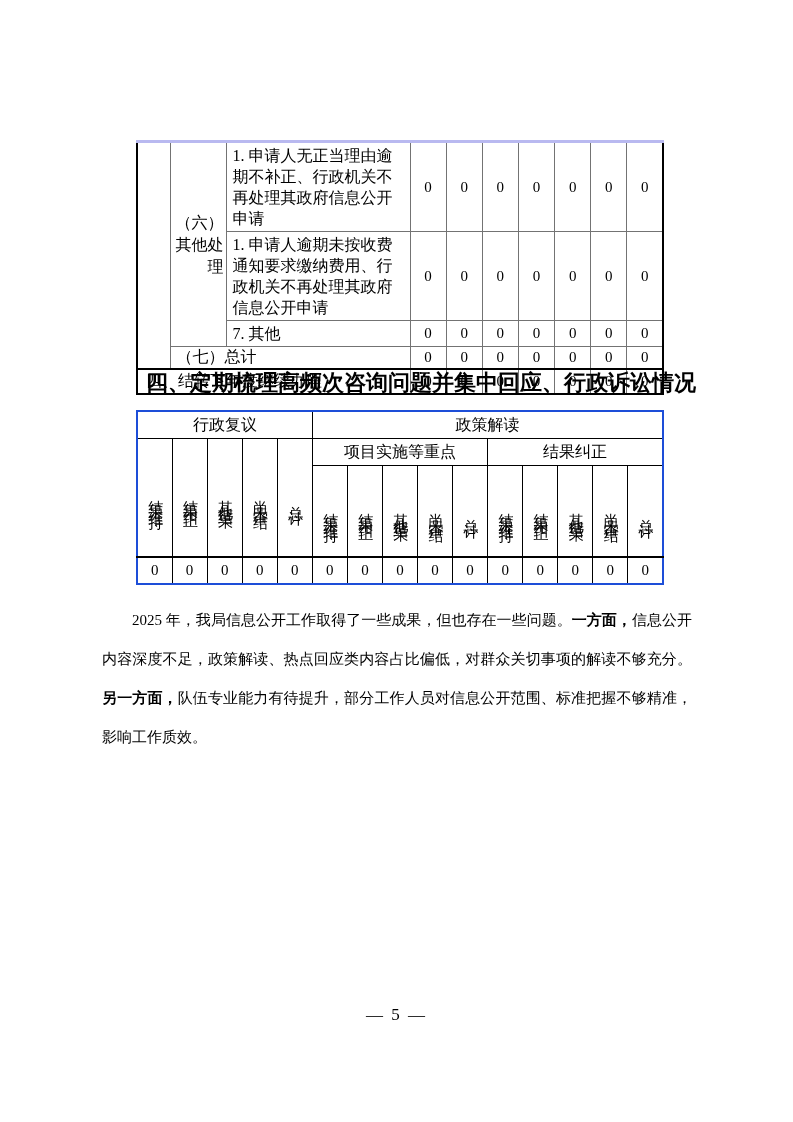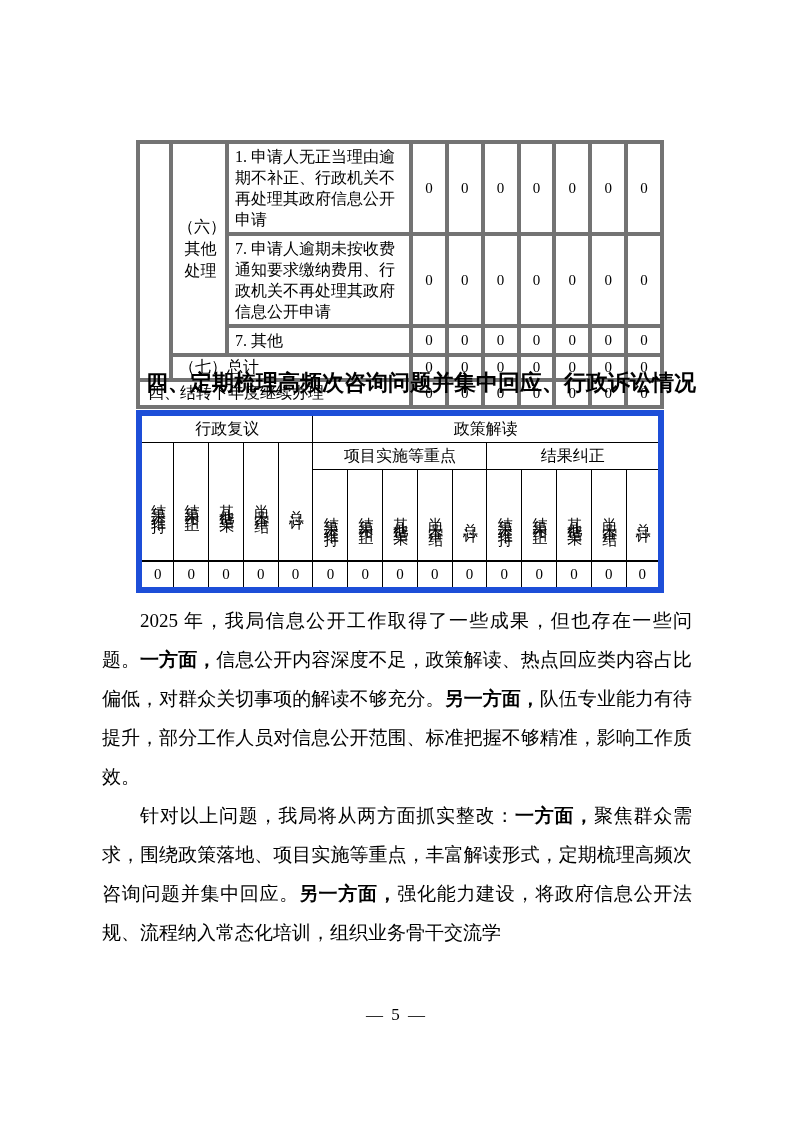--- a/index.html
+++ b/index.html
@@ -8,61 +8,61 @@
     font-family:"Liberation Serif","DejaVu Serif",serif;color:#000;
     overflow:hidden;
   }
   table{border-collapse:collapse;table-layout:fixed;}
 
   
   .t1{
     position:absolute;left:136px;top:140px;width:528px;
     border:2px solid #000;border-top:3px solid #b9b9f0;font-size:16px;
   }
-  .t1 td{border:4px solid #737373;vertical-align:middle;padding:0;}
+  .t1 td{border:1px solid #737373;vertical-align:middle;padding:0;}
   .t1 .desc{text-align:left;padding:2px 4px 2px 6px;line-height:21px;}
-  .t1 .grp{text-align:center;padding:2px 2px 2px 5px;line-height:22px;margin-left:8px;}
+  .t1 .grp{text-align:right;padding:2px 2px 2px 5px;line-height:22px;margin-left:8px;}
   .t1 .lbl{text-align:left;padding-left:6px;margin-top:28px;}
   .t1 .val{text-align:center;font-size:15px;}
   .t1 .h1{height:62px;} .t1 .h2{height:64px;} .t1 .h3{height:20px;}
   .t1 .h4{height:21px;} .t1 .h5{height:23px;padding-left:8px;}
   .t1 tr.carry td{border-top:2px solid #000;}
 
   
   .hd{
     position:absolute;left:102px;width:600px;margin:0;
     font-family:"Liberation Sans","DejaVu Sans",sans-serif;
     font-size:22px;font-weight:700;text-indent:2em;white-space:nowrap;
   }
   .hd4{top:368px;}
 
   
   .t2{
     position:absolute;left:136px;top:410px;width:528px;
-    border:6px solid #1d4ed8;font-size:16px;
+    border:2px solid #1d4ed8;font-size:16px;
   }
   .t2 td{border:1px solid #000;text-align:center;vertical-align:middle;padding:0;}
   .t2 .gh{height:26px;}
   .t2 .tall{height:117px;}
   .t2 .short{height:90px;}
   .vert{
     writing-mode:vertical-lr;text-orientation:upright;
     display:inline-block;vertical-align:middle;
     font-size:15px;line-height:1.05;letter-spacing:5px;
   }
   .t2 tr.vrow td{border-top:2px solid #000;height:25px;font-size:15px;}
 
   
   .sec5{position:absolute;left:102px;top:601px;width:590px;}
   .sec5 h2{
     margin:0;font-family:"Liberation Sans","DejaVu Sans",sans-serif;
     font-size:22px;font-weight:700;text-indent:2em;line-height:42px;white-space:nowrap;
   }
   .sec5 p{
-    margin:0;font-size:19px;line-height:39px;
+    margin:0;font-size:15px;line-height:39px;
     text-align:justify;text-indent:2em;font-family:Liberation Serif, serif;
   }
   .sec5 p b{font-weight:700;}
 
   
   .footer{
     position:absolute;left:0;top:1005px;width:793px;
     text-align:center;font-size:17px;letter-spacing:2px;
   }
 </style>
@@ -91,21 +91,21 @@
         <td class="desc h1">1. 申请人无正当理由逾期不补正、行政机关不再处理其政府信息公开申请</td>
         <td class="val">0</td>
         <td class="val">0</td>
         <td class="val">0</td>
         <td class="val">0</td>
         <td class="val">0</td>
         <td class="val">0</td>
         <td class="val">0</td>
       </tr>
       <tr>
-        <td class="desc h2">7. 申请人逾期未按收费通知要求缴纳费用、行政机关不再处理其政府信息公开申请</td>
+        <td class="desc h2">1. 申请人逾期未按收费通知要求缴纳费用、行政机关不再处理其政府信息公开申请</td>
         <td class="val">0</td>
         <td class="val">0</td>
         <td class="val">0</td>
         <td class="val">0</td>
         <td class="val">0</td>
         <td class="val">0</td>
         <td class="val">0</td>
       </tr>
       <tr>
         <td class="desc h3">7. 其他</td>
@@ -201,18 +201,17 @@
         <td>0</td>
         <td>0</td>
         <td>0</td>
         <td>0</td>
       </tr>
     </tbody>
   </table>
 
   <div class="sec5">
     <p><span>2025 年，我局信息公开工作取得了一些成果，但也存在一些问题。</span><b>一方面，</b><span>信息公开内容深度不足，政策解读、热点回应类内容占比偏低，对群众关切事项的解读不够充分。</span><b>另一方面，</b><span>队伍专业能力有待提升，部分工作人员对信息公开范围、标准把握不够精准，影响工作质效。</span></p>
-    <p><span>针对以上问题，我局将从两方面抓实整改：</span><b>一方面，</b><span>聚焦群众需求，围绕政策落地、项目实施等重点，丰富解读形式，定期梳理高频次咨询问题并集中回应。</span><b>另一方面，</b><span>强化能力建设，将政府信息公开法规、流程纳入常态化培训，组织业务骨干交流学</span></p>
   </div>
 
   <div class="footer">— 5 —</div>
 
 </div>
 
 </body></html>

